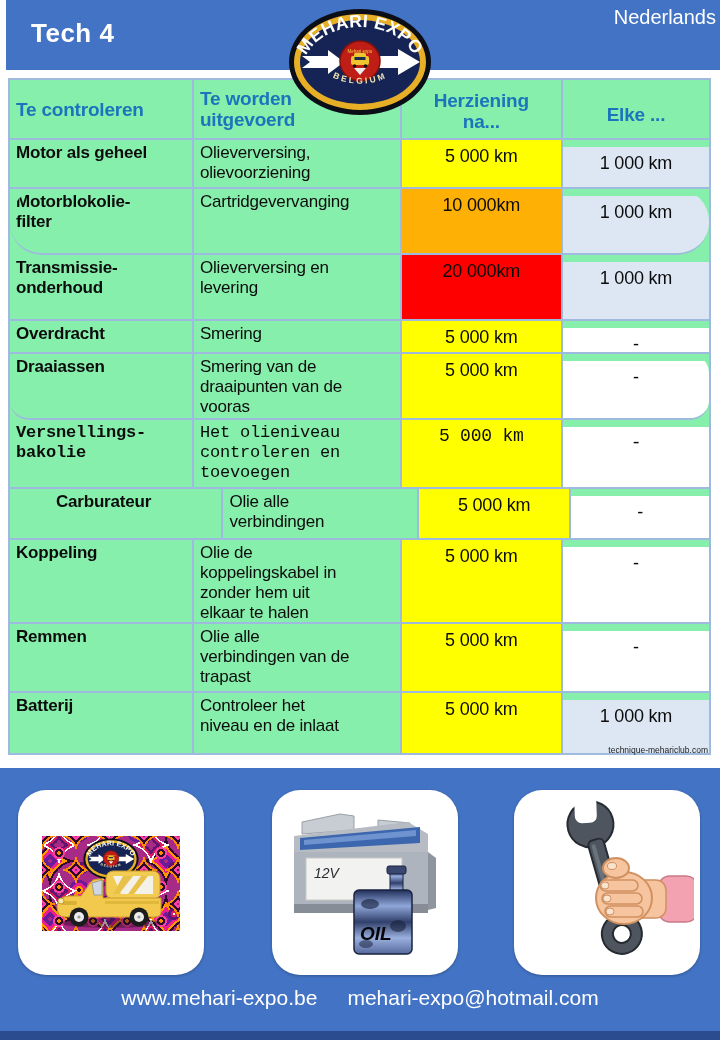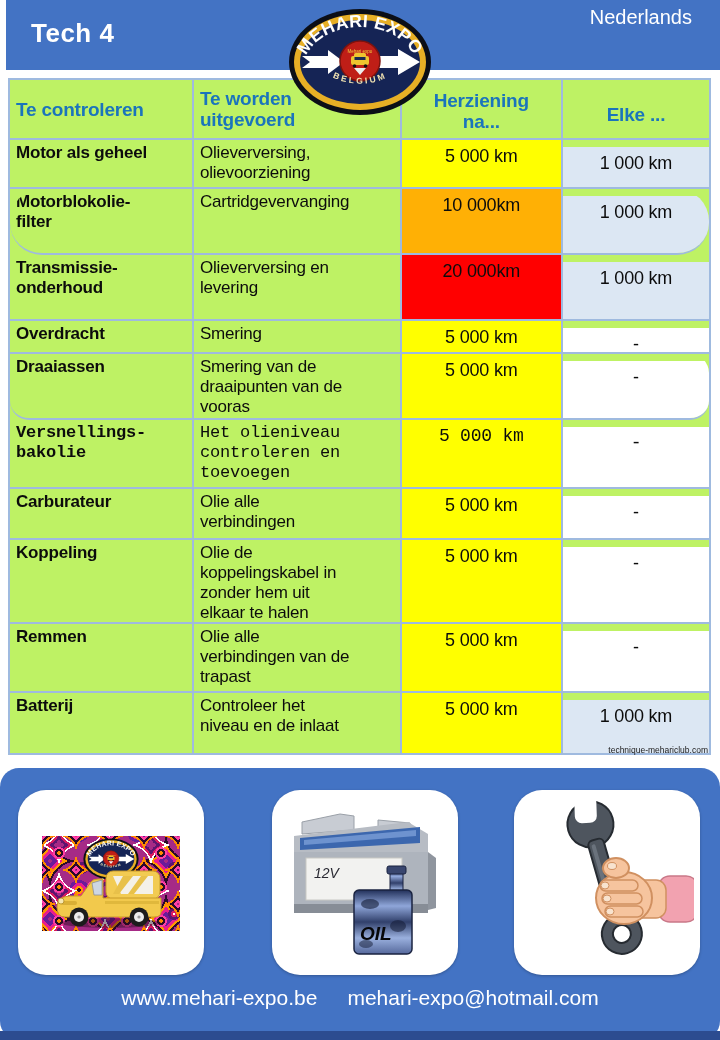--- a/index.html
+++ b/index.html
@@ -8,41 +8,41 @@
     --bd:#9FBADF;
     --hdr-blue:#1B74BC;
   }
   html,body{margin:0;padding:0;}
   body{font-family:"Liberation Sans", sans-serif;}
   .page{position:relative;width:720px;height:1040px;background:#ffffff;overflow:hidden;}
 
   
   .topband{position:absolute;left:6px;top:0;right:0;height:70px;background:var(--page-blue);}
   .title{position:absolute;left:25px;top:18px;font-size:26px;font-weight:bold;color:#fff;letter-spacing:.5px;}
-  .lang{position:absolute;right:28px;top:6px;font-size:20px;color:#fff;}
+  .lang{position:absolute;right:4px;top:6px;font-size:20px;color:#fff;}
 
   
   .logo-main{position:absolute;left:288px;top:8px;width:144px;height:108px;z-index:9;}
 
   
-  .tbl{position:absolute;left:8px;top:78px;width:703px;background:#bef264;border:2px solid var(--bd);box-sizing:border-box;z-index:2;}
+  .tbl{position:absolute;left:8px;top:78px;width:703px;background:#86efac;border:2px solid var(--bd);box-sizing:border-box;z-index:2;}
   .trow{display:flex;border-bottom:2px solid var(--bd);box-sizing:border-box;overflow:hidden;}
   .trow:last-child{border-bottom:none;}
   .cell{box-sizing:border-box;border-right:2px solid var(--bd);padding:3px 6px;white-space:pre-line;letter-spacing:-0.2px;color:#0c0c0c;}
   .cell:last-child{border-right:none;}
   .c1{width:185px;font-weight:bold;font-size:17px;line-height:20px;}
   .c2{width:209px;font-size:17px;line-height:20px;}
   .c3{width:162px;font-size:18px;line-height:21px;text-align:center;padding-top:6px;}
   .c4{width:147px;font-size:18px;line-height:21px;text-align:center;padding-top:6px;position:relative;margin-top:7px;}
   .thead .cell{color:var(--hdr-blue);font-weight:bold;font-size:19px;line-height:21px;display:flex;align-items:center;}
   .thead .c3,.thead .c4{justify-content:center;}
   .footnote{position:absolute;right:3px;bottom:2px;font-size:8.5px;line-height:9px;color:#1a1a1a;white-space:nowrap;letter-spacing:0;font-weight:normal;}
 
   
-  .bottom{position:absolute;left:0;top:768px;width:720px;height:272px;background:var(--page-blue);border-radius:19px;}
+  .bottom{position:absolute;left:0;top:768px;width:720px;height:272px;background:var(--page-blue);}
   .bstrip{position:absolute;left:0;bottom:0;width:720px;height:9px;background:var(--strip-blue);}
   .card{position:absolute;top:22px;width:186px;height:185px;background:#fff;border-radius:28px;box-shadow:0 1px 3px rgba(0,0,0,.25);overflow:hidden;}
   #card1{left:18px;} #card2{left:272px;} #card3{left:514px;}
 
   
   .photo{position:absolute;left:24px;top:46px;width:138px;height:95px;overflow:hidden;
     background-color:#A62A86;
     background-image:
       repeating-radial-gradient(circle at 50% 50%, #ff8a00 0 2px, #2b0a2b 2px 4px, #ff3fa4 4px 6px, rgba(0,0,0,0) 6px 17px),
       repeating-radial-gradient(circle at 50% 50%, #ffffff 0 1.5px, #d81b60 1.5px 3.5px, #5e1470 3.5px 6px, rgba(0,0,0,0) 6px 23px),
@@ -153,21 +153,21 @@
     <div class="trow" style="height:69px;font-family:Liberation Mono, monospace;">
       <div class="cell c1">Versnellings-
 bakolie</div>
       <div class="cell c2">Het olieniveau
 controleren en
 toevoegen</div>
       <div class="cell c3" style="background: rgb(255, 255, 0);">5 000 km</div>
       <div class="cell c4" style="background: rgb(255, 255, 255);">-</div>
     </div>
 
-    <div class="trow" style="height:51px;">
+    <div class="trow" style="height:51px;padding-left:40px;">
       <div class="cell c1">Carburateur</div>
       <div class="cell c2">Olie alle
 verbindingen</div>
       <div class="cell c3" style="background: rgb(255, 255, 0);">5 000 km</div>
       <div class="cell c4" style="background: rgb(255, 255, 255);">-</div>
     </div>
 
     <div class="trow" style="height:84px;">
       <div class="cell c1">Koppeling</div>
       <div class="cell c2">Olie de

